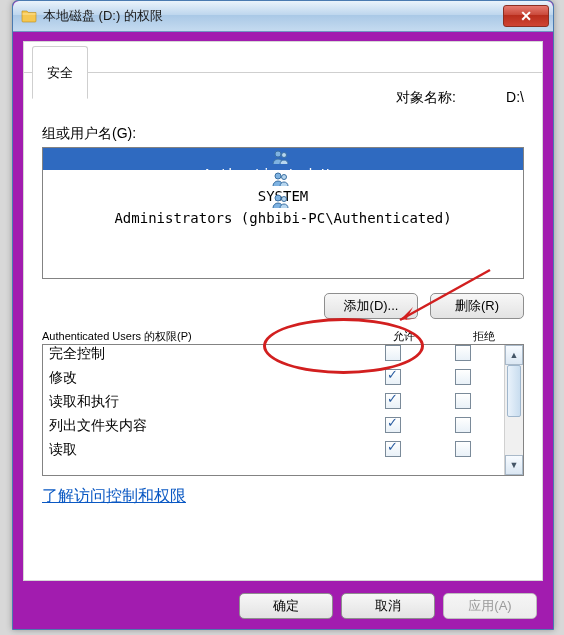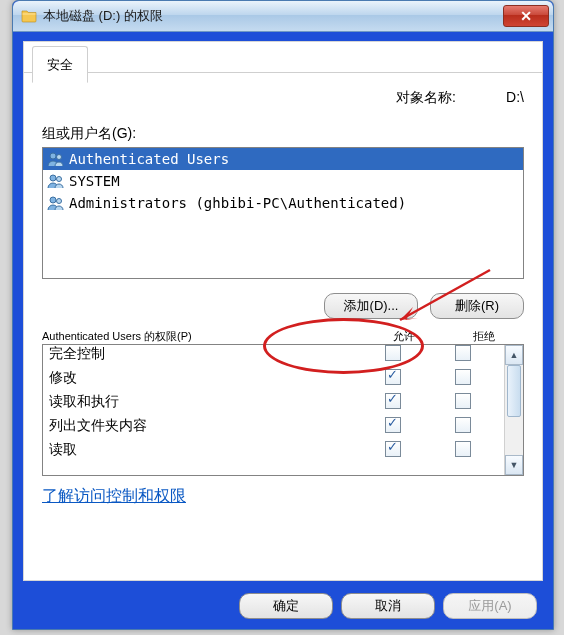--- a/index.html
+++ b/index.html
@@ -12,21 +12,21 @@
     height: 635px;
     overflow: hidden;
     position: relative;
   }
   .window {
     position: absolute;
     left: 12px;
     top: 0;
     width: 540px;
     height: 628px;
-    background: #1d4ed8;
+    background: #a21caf;
     border: 1px solid #4a7ab0;
     border-radius: 6px 6px 0 0;
     box-shadow: 0 0 6px rgba(0,0,0,0.3);
     overflow: hidden;
   }
   .titlebar {
     height: 30px;
     background: linear-gradient(to bottom, #eaf3fb 0%, #bfd7ee 45%, #a9c8e6 46%, #c5dbf0 100%);
     display: flex;
     align-items: center;
@@ -70,21 +70,21 @@
   .tab-row {
     position: relative;
     height: 30px;
     border-bottom: 1px solid #cfcfcf;
   }
   .tab {
     position: absolute;
     left: 8px;
     top: 4px;
     height: 27px;
-    padding: 4px 14px;
+    padding: 12px 14px;
     background: #fff;
     border: 1px solid #cfcfcf;
     border-bottom: 1px solid #fff;
     border-radius: 3px 3px 0 0;
     display: flex;
     align-items: center;
   }
   .inner-panel {
     padding: 16px 18px 10px 18px;
   }
@@ -105,20 +105,21 @@
     background: #fff;
     overflow: hidden;
   }
   .list-item {
     display: flex;
     align-items: center;
     height: 22px;
     padding: 0 4px;
     font-family: "SimSun", monospace;
     font-size: 14px;
+    flex-direction: column;
   }
   .list-item.selected {
     background: #2f6ac0;
     color: #fff;
   }
   .user-icon, .shield-icon {
     width: 18px;
     height: 18px;
     margin-right: 4px;
     flex-shrink: 0;
@@ -128,21 +129,21 @@
     display: flex;
     justify-content: flex-end;
     gap: 12px;
   }
   .win-btn {
     height: 26px;
     padding: 0 14px;
     min-width: 94px;
     background: linear-gradient(to bottom, #f7f7f7, #e3e3e3);
     border: 1px solid #8e8e8e;
-    border-radius: 10px;
+    border-radius: 5px;
     font-size: 13px;
     font-family: inherit;
     cursor: pointer;
   }
   .win-btn.disabled {
     color: #9a9a9a;
     background: linear-gradient(to bottom, #f5f5f5, #ececec);
     border-color: #bdbdbd;
     cursor: default;
   }

